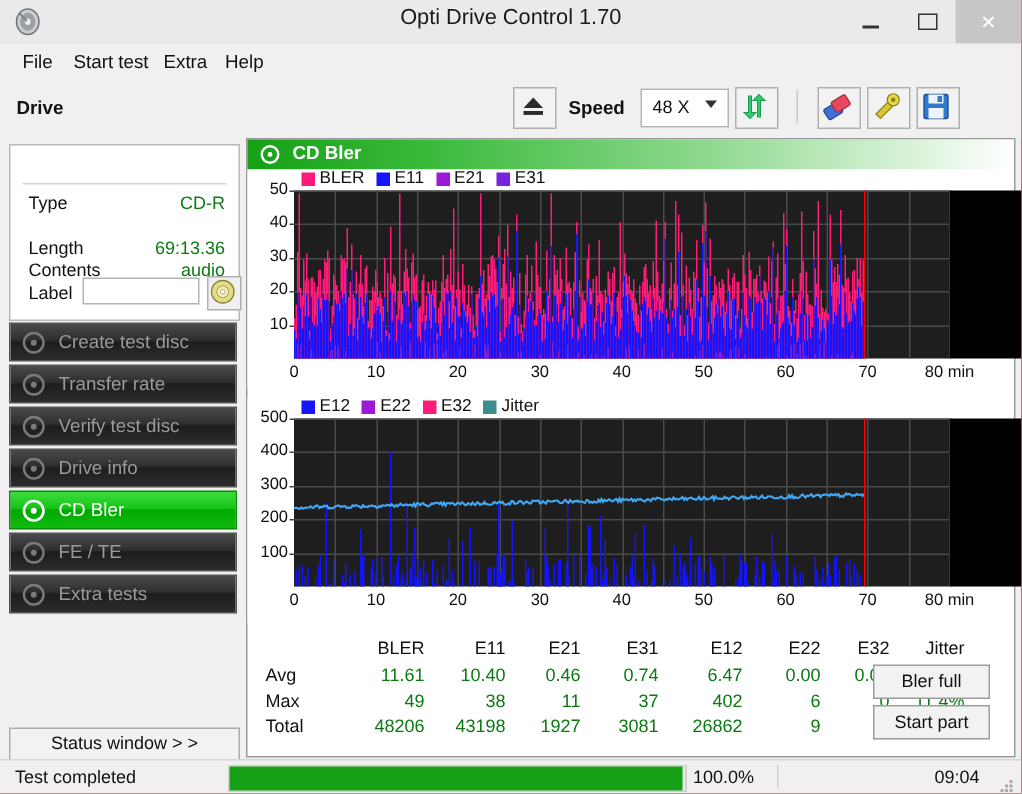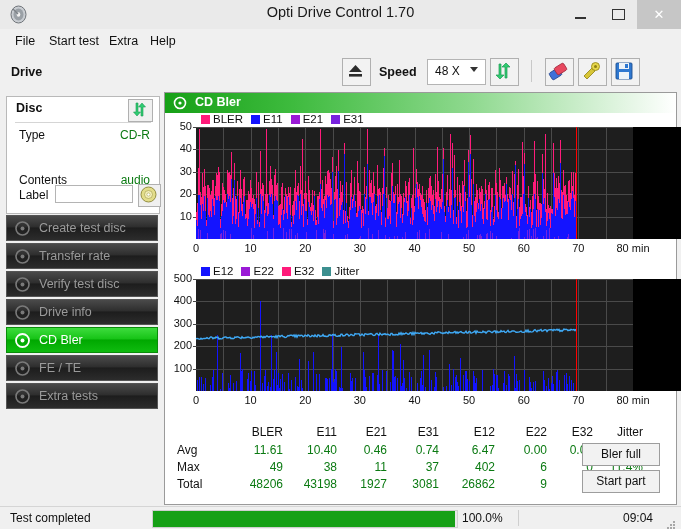--- a/index.html
+++ b/index.html
@@ -177,34 +177,29 @@
       <svg width="25" height="24" viewBox="0 0 25 24">
         <rect x="4" y="4" width="16" height="16" rx="1" fill="#2f78d0" stroke="#1d4f8f" stroke-width="0.9"></rect>
         <rect x="7" y="4" width="10" height="6" fill="#eef3f8"></rect>
         <rect x="13" y="5" width="3" height="4" fill="#2f78d0"></rect>
         <rect x="7" y="13" width="10" height="7" fill="#eef3f8"></rect>
       </svg>
     </div>
   </div>
 
   <div class="disc-panel">
-    <div class="disc-head">
-      <div class="disc-head-title">Disc</div>
-      <div class="disc-head-btn">
-        <svg width="21" height="19" viewBox="0 0 21 19">
-          <path d="M7 3 L7 12 L4.5 12 L8 16 L11.5 12 L9 12 L9 3 Z" fill="#2ecc71" stroke="#1f9a55" stroke-width="0.6"></path>
-          <path d="M14 16 L14 7 L16.5 7 L13 3 L9.5 7 L12 7 L12 16 Z" fill="#2ecc71" stroke="#1f9a55" stroke-width="0.6"></path>
-        </svg>
-      </div>
-    </div>
     <div class="disc-hr"></div>
 
     <div class="disc-row" style="top:31px">
       <span class="disc-key">Type</span>
       <span class="disc-val">CD-R</span>
+    </div>
+    <div class="disc-row" style="top:61px">
+      <span class="disc-key">Length</span>
+      <span class="disc-val">69:13.36</span>
     </div>
     <div class="disc-row" style="top:76px">
       <span class="disc-key">Contents</span>
       <span class="disc-val">audio</span>
     </div>
 
     <div class="lbl-label">Label</div>
     <input class="label-input" type="text" style="font-size: 11px; padding: 0px 3px; box-sizing: border-box;" value="">
     <div class="label-btn">
       <svg width="19" height="19" viewBox="0 0 19 19">
@@ -274,20 +269,23 @@
       <span class="nav-ico">
         <svg width="17" height="17" viewBox="0 0 17 17">
             <circle cx="8.5" cy="8.5" r="6.5" fill="none" stroke="#7a7a7a" stroke-width="1.6"></circle>
             <circle cx="8.5" cy="8.5" r="2" fill="#7a7a7a"></circle>
           </svg>
       </span>
       <span class="nav-txt">Extra tests</span>
     </div>
   </div>
 
+  <div class="statuswin">
+    <span>Status window &gt; &gt;</span>
+  </div>
 
   <div class="main">
     <div class="main-head">
       <span class="main-head-ico">
         <svg width="14" height="14" viewBox="0 0 14 14">
             <circle cx="7" cy="7" r="5.5" fill="none" stroke="#ffffff" stroke-width="1.6"></circle>
             <circle cx="7" cy="7" r="1.6" fill="#ffffff"></circle>
           </svg>
       </span>
       <span class="main-head-title">CD Bler</span>

